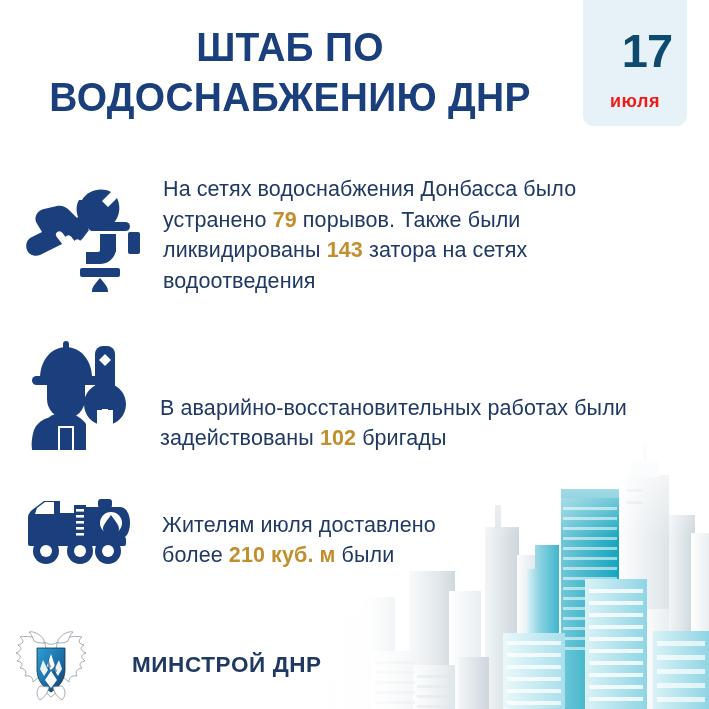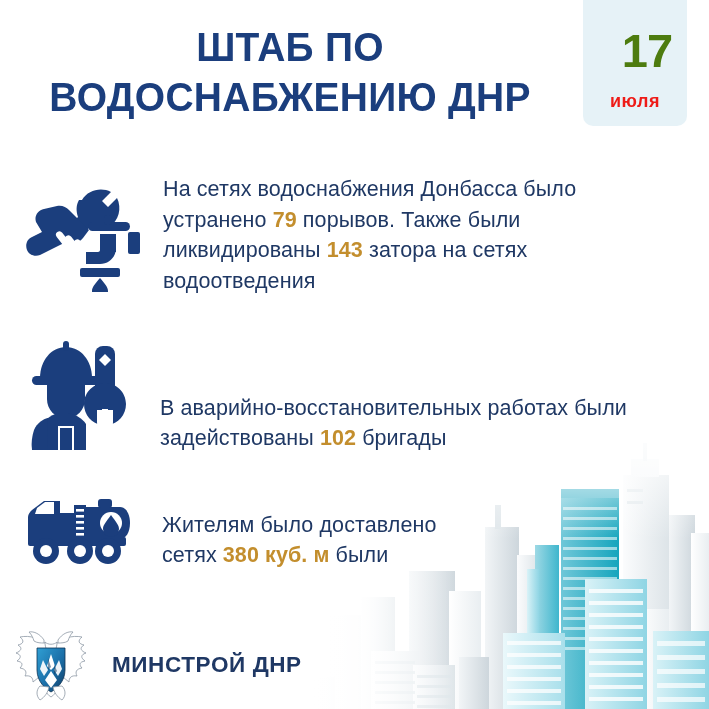--- a/index.html
+++ b/index.html
@@ -48,21 +48,21 @@
     left: 583px;
     top: 0;
     width: 104px;
     height: 126px;
     background: #e6f2f7;
     border-bottom-left-radius: 10px;
     border-bottom-right-radius: 10px;
     text-align: center;
   }
   #date-day {
-    color: #4d7c0f;
+    color: #0c4a6e;
     font-weight: bold;
     font-size: 47px;
     line-height: 1;
     letter-spacing: -1px;
     margin-top: 27px;
     margin-left: 24px;
   }
   #date-month {
     color: #ee1b17;
     font-weight: bold;
@@ -120,20 +120,21 @@
   #row-3 { left: 24px;  top: 487px; width: 690px; }
   #row-3 .row-text { margin-left: 28px; margin-top: -6px; width: 300px; }
 
   
   #footer {
     position: absolute;
     left: 12px;
     top: 624px;
     display: flex;
     align-items: center;
+    gap: 20px;
   }
   #footer-label {
     margin-left: 22px;
     color: #1f3864;
     font-weight: bold;
     font-size: 22.5px;
     letter-spacing: 0.6px;
   }
 </style>
 </head>
@@ -382,21 +383,21 @@
 
           <circle cx="22" cy="64" r="13"></circle>
             <circle cx="22" cy="64" r="6" fill="#ffffff"></circle>
           <circle cx="56" cy="64" r="13"></circle>
             <circle cx="56" cy="64" r="6" fill="#ffffff"></circle>
           <circle cx="84" cy="64" r="13"></circle>
             <circle cx="84" cy="64" r="6" fill="#ffffff"></circle>
         </g>
       </svg>
     </span>
-    <span class="row-text"><span>Жителям было доставлено сетях </span><span class="hl">380 куб. м</span><span> были</span></span>
+    <span class="row-text"><span>Жителям июля доставлено более </span><span class="hl">210 куб. м</span><span> были</span></span>
   </div>
 
   <div id="footer">
     <span>
       <svg width="78" height="78" viewBox="0 0 78 78" xmlns="http://www.w3.org/2000/svg">
         <defs>
           <linearGradient id="shieldg" x1="0" y1="0" x2="1" y2="1">
             <stop offset="0" stop-color="#2f9fd4"></stop>
               <stop offset="0.55" stop-color="#1b6fa8"></stop>
             <stop offset="1" stop-color="#123c63"></stop>

